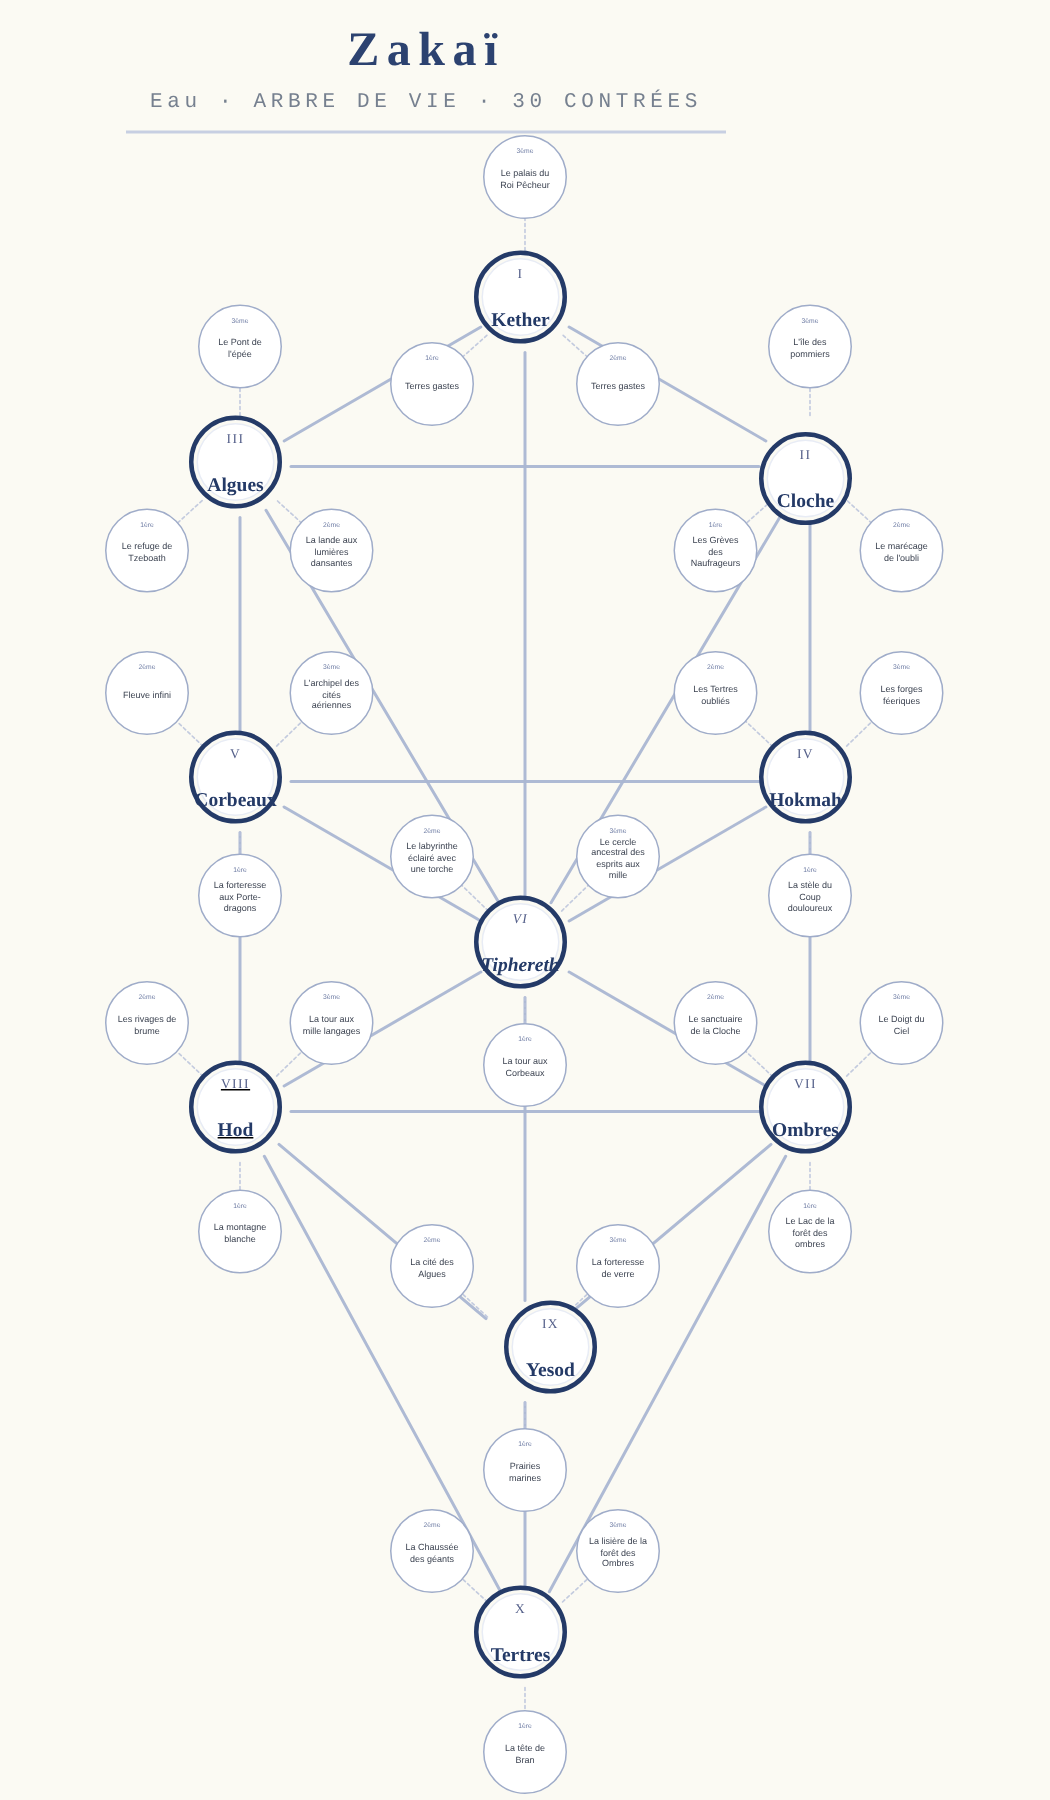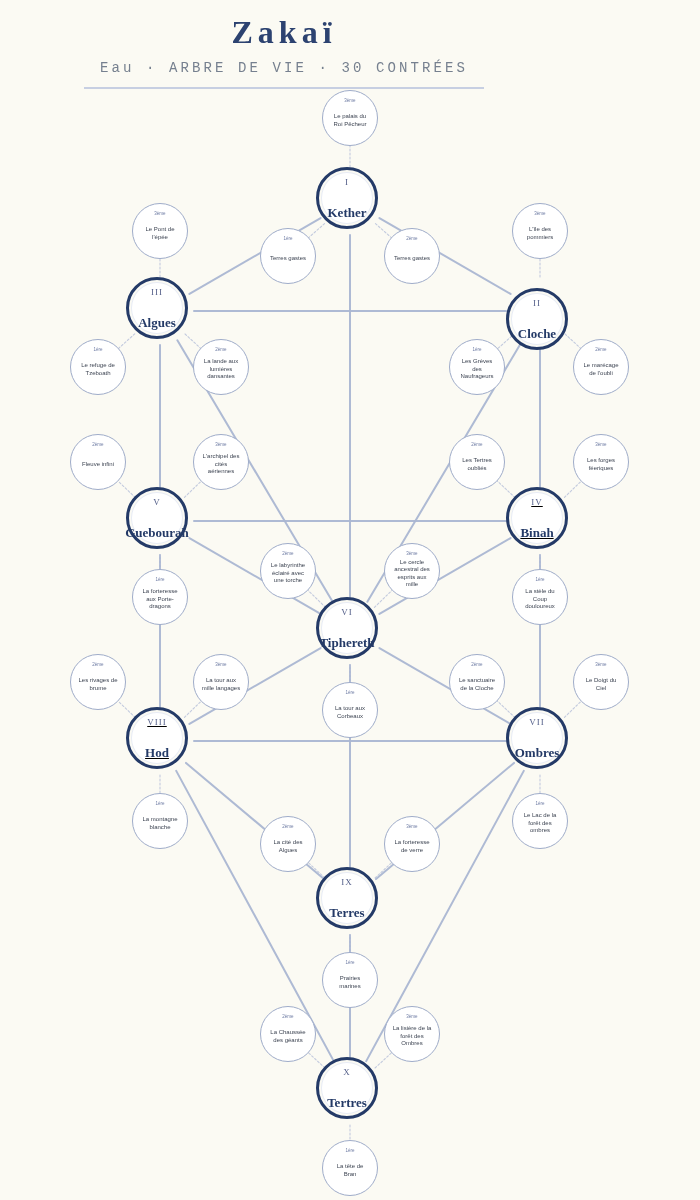--- a/index.html
+++ b/index.html
@@ -190,43 +190,43 @@
       <div class="nm">Kether</div>
     </div>
     <div class="node seph" style="left: 506px; top: 288px;">
       <div class="num">II</div>
       <div class="nm">Cloche</div>
     </div>
     <div class="node seph" style="left: 126px; top: 277px;">
       <div class="num">III</div>
       <div class="nm">Algues</div>
     </div>
-    <div class="node seph" style="left: 506px; top: 487px; text-decoration: underline;">
+    <div class="node seph" style="left: 506px; top: 487px;">
       <div class="num">IV</div>
-      <div class="nm">Binah</div>
+      <div class="nm">Hokmah</div>
     </div>
     <div class="node seph" style="left: 126px; top: 487px;">
       <div class="num">V</div>
-      <div class="nm">Guebourah</div>
-    </div>
-    <div class="node seph" style="left: 316px; top: 597px;">
+      <div class="nm">Corbeaux</div>
+    </div>
+    <div class="node seph" style="left: 316px; top: 597px; font-style: italic;">
       <div class="num">VI</div>
       <div class="nm">Tiphereth</div>
     </div>
     <div class="node seph" style="left: 506px; top: 707px;">
       <div class="num">VII</div>
       <div class="nm">Ombres</div>
     </div>
     <div class="node seph" style="left: 126px; top: 707px; text-decoration: underline;">
       <div class="num">VIII</div>
       <div class="nm">Hod</div>
     </div>
-    <div class="node seph" style="left: 316px; top: 867px;">
+    <div class="node seph" style="left: 336px; top: 867px;">
       <div class="num">IX</div>
-      <div class="nm">Terres</div>
+      <div class="nm">Yesod</div>
     </div>
     <div class="node seph" style="left: 316px; top: 1057px;">
       <div class="num">X</div>
       <div class="nm">Tertres</div>
     </div>
     <div class="node contree" style="left: 322px; top: 90px;">
       <div class="rank">3ème</div>
       <div class="lbl">Le palais du Roi Pêcheur</div>
     </div>
     <div class="node contree" style="left: 132px; top: 203px;">

